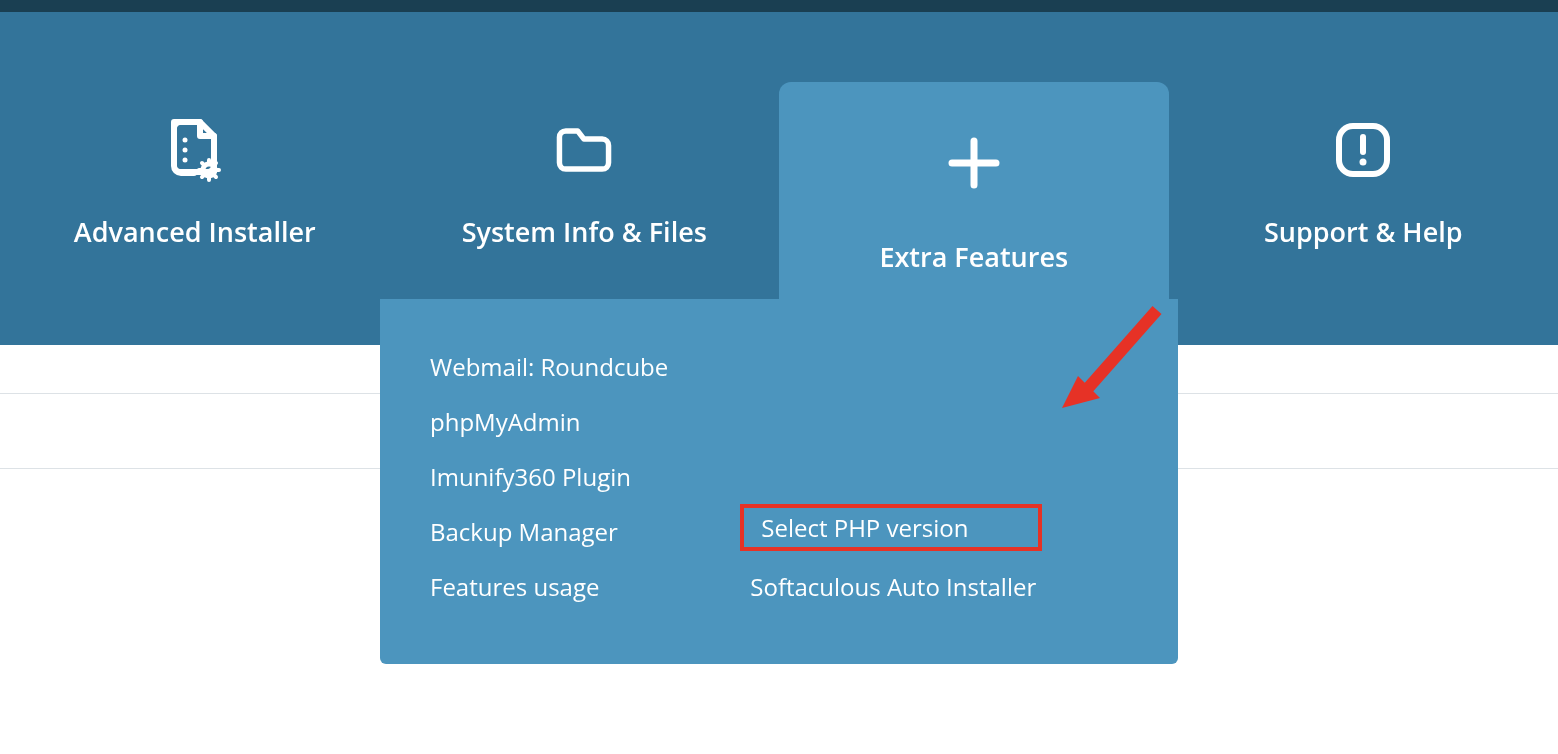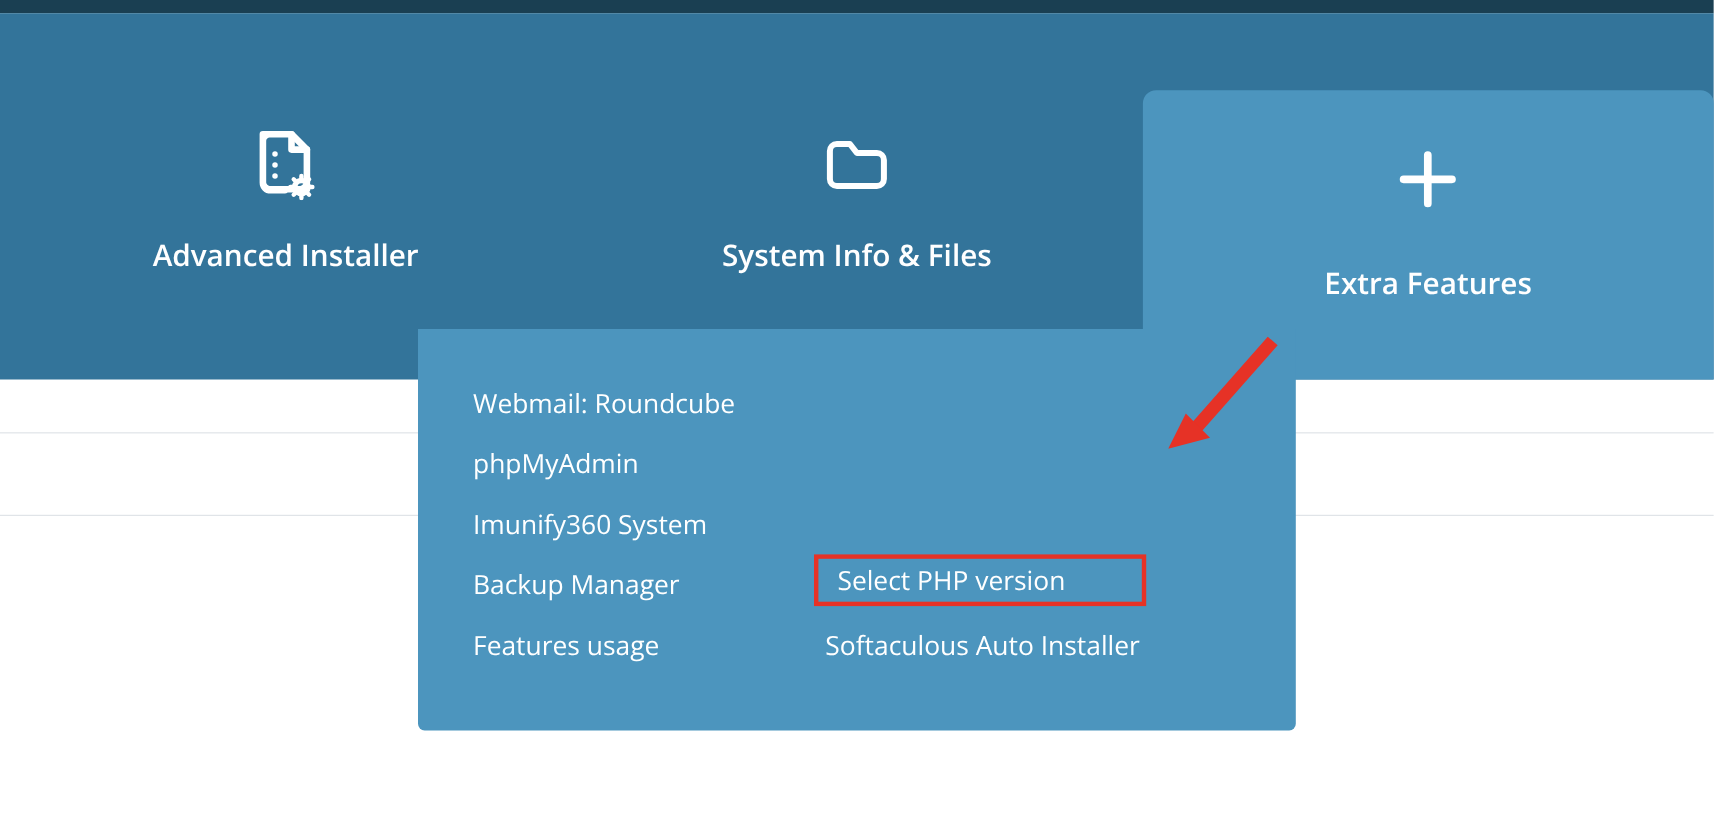--- a/index.html
+++ b/index.html
@@ -142,33 +142,43 @@
 
   <div class="nav-tab active">
     <div class="icon-wrap">
       <svg width="56" height="56" viewBox="0 0 56 56" fill="none">
         <path d="M28 6 L28 50 M6 28 L50 28" stroke="#ffffff" stroke-width="7" stroke-linecap="round"></path>
       </svg>
     </div>
     <div class="nav-label">Extra Features</div>
   </div>
 
+  <div class="nav-tab">
+    <div class="icon-wrap">
+      <svg width="60" height="60" viewBox="0 0 60 60" fill="none">
+        <rect x="6" y="6" width="48" height="48" rx="14" stroke="#ffffff" stroke-width="6" fill="none"></rect>
+        <path d="M30 17 L30 32" stroke="#ffffff" stroke-width="6" stroke-linecap="round"></path>
+        <circle cx="30" cy="42" r="3.5" fill="#ffffff"></circle>
+      </svg>
+    </div>
+    <div class="nav-label">Support &amp; Help</div>
+  </div>
 
 </div>
 
 <div class="content-lines">
   <div class="line line1"></div>
   <div class="line line2"></div>
 </div>
 
 <div class="dropdown">
   <div class="dropdown-col">
     <div class="dropdown-link">Webmail: Roundcube</div>
     <div class="dropdown-link">phpMyAdmin</div>
-    <div class="dropdown-link">Imunify360 System</div>
+    <div class="dropdown-link">Imunify360 Plugin</div>
     <div class="dropdown-link">Backup Manager</div>
     <div class="dropdown-link">Features usage</div>
   </div>
   <div class="dropdown-col">
     <div class="dropdown-link highlighted">Select PHP version</div>
     <div class="dropdown-link">Softaculous Auto Installer</div>
   </div>
 </div>
 
 <div class="arrow">

